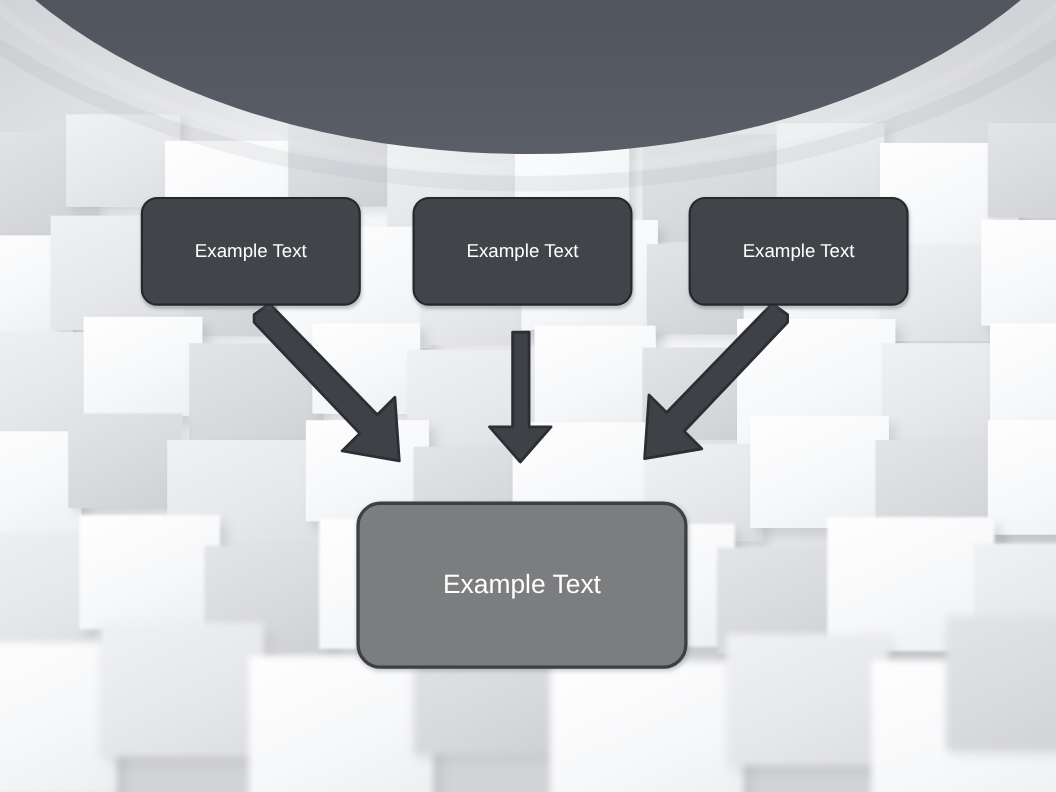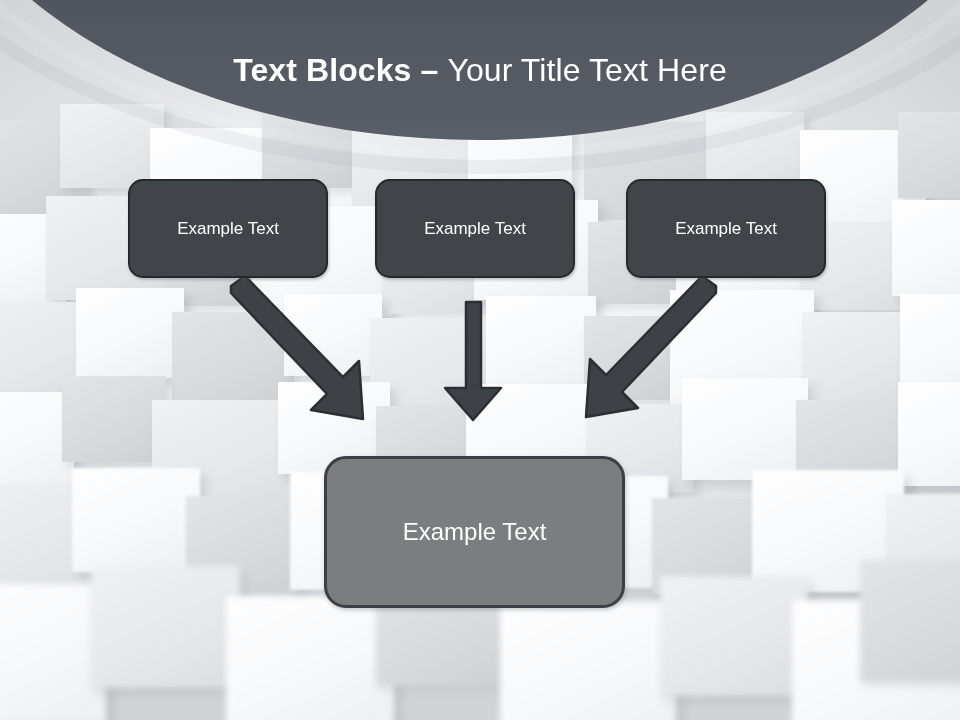--- a/index.html
+++ b/index.html
@@ -200,23 +200,20 @@
     <div class="blk soft2" style="left:500px; top:602px; width:176px; height:140px;"></div>
     <div class="blk sh soft2" style="left:660px; top:576px; width:148px; height:120px;"></div>
     <div class="blk soft2" style="left:792px; top:600px; width:182px; height:144px;"></div>
     <div class="blk dk soft2" style="left:860px; top:560px; width:150px; height:122px;"></div>
   </div>
 
   <div id="header-halo2"></div>
   <div id="header-halo"></div>
   <div id="header-band"></div>
 
-  <div id="title">
-    <span class="strong">Text Blocks </span><span class="strong">– </span><span class="light">Your Title Text Here</span>
-  </div>
 
   <svg id="arrows" viewBox="0 0 960 720">
 
     <g>
       <polygon points="231,286 245,276 343,377 359,361 363,419 311,410 327,394 231,293" fill="#3e4146" stroke="#2b2e33" stroke-width="2.5" stroke-linejoin="round"></polygon>
     </g>
 
     <g>
       <polygon points="466,302 481,302 481,388 501,388 473,420 445,388 466,388" fill="#3e4146" stroke="#2b2e33" stroke-width="2.5" stroke-linejoin="round"></polygon>
     </g>

